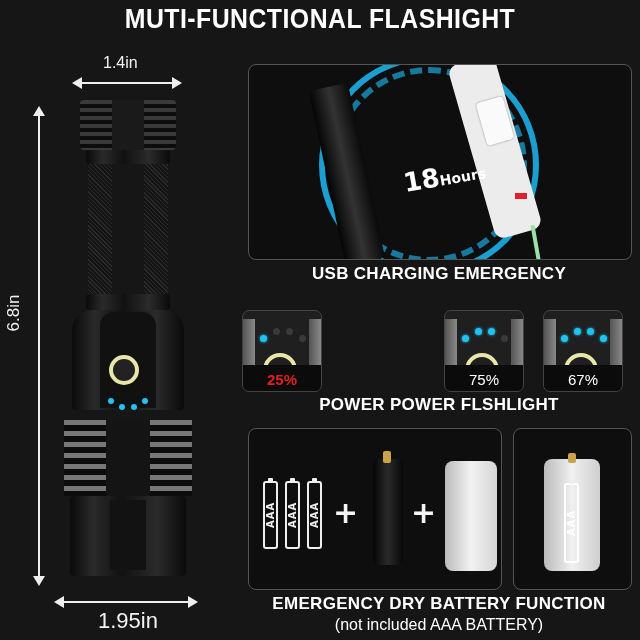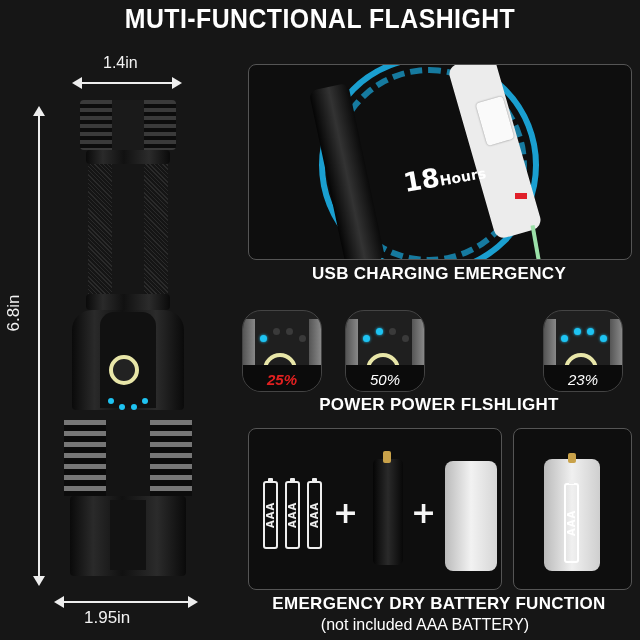--- a/index.html
+++ b/index.html
@@ -15,21 +15,21 @@
   .varrow:before,.varrow:after{content:"";position:absolute;left:-5px;width:0;height:0;border-left:6px solid transparent;border-right:6px solid transparent;}
   .varrow:before{top:-2px;border-bottom:10px solid #eee;}
   .varrow:after{bottom:-2px;border-top:10px solid #eee;}
   .vlabel{transform:rotate(-90deg);transform-origin:center;font-size:17px;}
   
   .fl-part{background:linear-gradient(90deg,#0a0a0a 0%,#2a2a2a 20%,#111 45%,#2b2b2b 75%,#0a0a0a 100%);border-radius:4px;}
   .ridge{background:repeating-linear-gradient(180deg,#3a3a3a 0 4px,#0c0c0c 4px 8px);}
   .knurl{background:repeating-linear-gradient(45deg,#2a2a2a 0 1px,#151515 1px 3px),repeating-linear-gradient(-45deg,#2a2a2a 0 1px,#151515 1px 3px);}
   .panel{border:1px solid #555;border-radius:8px;background:#0e0e0e;}
   .section-label{font-size:17px;font-weight:bold;text-align:center;letter-spacing:0.3px;font-family:"Liberation Sans","DejaVu Sans",sans-serif;}
-  .lvl{width:78px;height:80px;border:1px solid #444;border-radius:19px;background:#1f1f1f;overflow:hidden;font-style:italic;}
+  .lvl{width:78px;height:80px;border:1px solid #444;border-radius:7px;background:#1f1f1f;overflow:hidden;}
   .lvl .side{position:absolute;top:8px;bottom:26px;width:12px;background:linear-gradient(90deg,#555,#888);}
   .lvl .dot{position:absolute;width:7px;height:7px;border-radius:50%;background:#3a3a3a;}
   .lvl .dot.on{background:#1ec3f2;box-shadow:0 0 3px #1ec3f2;}
   .lvl .ring{position:absolute;left:20px;top:42px;width:34px;height:34px;border-radius:50%;border:4px solid #e8e6a8;box-sizing:border-box;}
   .lvl .base{position:absolute;left:0;right:0;bottom:0;height:26px;background:#0b0b0b;}
   .lvl .pct{position:absolute;left:0;right:0;bottom:3px;text-align:center;font-size:15px;font-family:"Liberation Sans",sans-serif;}
   .battery{width:15px;height:68px;border:2px solid #eee;border-radius:3px;box-sizing:border-box;}
   .battery:before{content:"";position:absolute;top:-5px;left:3px;width:5px;height:4px;background:#eee;border-radius:1px 1px 0 0;}
   .battery span{position:absolute;left:0;right:0;top:2px;bottom:2px;writing-mode:vertical-rl;transform:rotate(180deg);font-size:10px;font-weight:bold;text-align:center;color:#eee;letter-spacing:1px;}
   .plus{font-size:30px;font-weight:bold;color:#f5f5f5;}
@@ -39,21 +39,21 @@
 
 <div class="abs title">MUTI-FUNCTIONAL FLASHIGHT</div>
 
 <div class="abs dim" style="left:103px;top:54px;">1.4in</div>
 <div class="abs harrow" style="left:74px;top:82px;width:106px;"></div>
 
 <div class="abs varrow" style="left:38px;top:108px;height:476px;"></div>
 <div class="abs dim vlabel" style="left:-6px;top:303px;width:40px;text-align:center;">6.8in</div>
 
 <div class="abs harrow" style="left:56px;top:601px;width:140px;"></div>
-<div class="abs dim" style="left:84px;top:608px;font-size:17px;">1.95in</div>
+<div class="abs dim" style="left:98px;top:608px;font-size:22px;">1.95in</div>
 
 <div class="abs" style="left:60px;top:100px;width:140px;height:490px;">
   <div class="abs ridge" style="left:20px;top:0;width:96px;height:50px;border-radius:4px;"></div>
   <div class="abs" style="left:52px;top:0;width:32px;height:50px;background:#1a1a1a;"></div>
   <div class="abs fl-part" style="left:26px;top:50px;width:84px;height:14px;"></div>
   <div class="abs knurl" style="left:28px;top:64px;width:80px;height:130px;"></div>
   <div class="abs" style="left:52px;top:64px;width:32px;height:130px;background:#161616;"></div>
   <div class="abs fl-part" style="left:26px;top:194px;width:84px;height:16px;"></div>
   <div class="abs fl-part" style="left:12px;top:210px;width:112px;height:100px;border-radius:20px 20px 4px 4px;"></div>
   <div class="abs" style="left:40px;top:212px;width:56px;height:96px;background:#111;border-radius:14px 14px 0 0;"></div>
@@ -87,41 +87,41 @@
     <div class="side" style="left:0;"></div>
       <div class="side" style="right:0;"></div>
     <div class="dot on" style="left:17px;top:24px;"></div>
       <div class="dot" style="left:30px;top:17px;"></div>
       <div class="dot" style="left:43px;top:17px;"></div>
       <div class="dot" style="left:56px;top:24px;"></div>
     <div class="ring"></div>
       <div class="base"></div>
     <div class="pct" style="color:#e02020;font-weight:bold;">25%</div>
   </div>
-  <div class="abs lvl" style="left:103px;top:0;">
+  <div class="abs lvl" style="left:202px;top:0;">
     <div class="side" style="left:0;"></div>
       <div class="side" style="right:0;"></div>
     <div class="dot on" style="left:17px;top:24px;"></div>
       <div class="dot on" style="left:30px;top:17px;"></div>
-      <div class="dot" style="left:43px;top:17px;"></div>
+      <div class="dot on" style="left:43px;top:17px;"></div>
       <div class="dot" style="left:56px;top:24px;"></div>
     <div class="ring"></div>
       <div class="base"></div>
-    <div class="pct">50%</div>
+    <div class="pct">75%</div>
   </div>
   <div class="abs lvl" style="left:301px;top:0;">
     <div class="side" style="left:0;"></div>
       <div class="side" style="right:0;"></div>
     <div class="dot on" style="left:17px;top:24px;"></div>
       <div class="dot on" style="left:30px;top:17px;"></div>
       <div class="dot on" style="left:43px;top:17px;"></div>
       <div class="dot on" style="left:56px;top:24px;"></div>
     <div class="ring"></div>
       <div class="base"></div>
-    <div class="pct">23%</div>
+    <div class="pct">67%</div>
   </div>
 </div>
 <div class="abs section-label" style="left:248px;top:395px;width:382px;">POWER POWER FLSHLIGHT</div>
 
 <div class="abs panel" style="left:248px;top:428px;width:252px;height:160px;">
   <div class="abs battery" style="left:14px;top:52px;">
       <span>AAA</span>
     </div>
   <div class="abs battery" style="left:36px;top:52px;">
       <span>AAA</span>
@@ -136,13 +136,13 @@
   <div class="abs" style="left:196px;top:32px;width:52px;height:110px;background:linear-gradient(90deg,#bbb,#f2f2f2,#d6d6d6);border-radius:8px;"></div>
 </div>
 <div class="abs panel" style="left:513px;top:428px;width:117px;height:160px;">
   <div class="abs" style="left:30px;top:30px;width:56px;height:112px;background:linear-gradient(90deg,#bbb,#f0f0f0,#cfcfcf);border-radius:8px;"></div>
   <div class="abs" style="left:54px;top:24px;width:8px;height:10px;background:#c9a24a;border-radius:2px;"></div>
   <div class="abs battery" style="left:50px;top:54px;height:80px;border-color:#fff;">
       <span style="color:#fff;">AAA</span>
     </div>
 </div>
 <div class="abs section-label" style="left:248px;top:594px;width:382px;">EMERGENCY DRY BATTERY FUNCTION</div>
-<div class="abs" style="left:234px;top:616px;width:382px;text-align:center;font-size:16px;font-family:'Liberation Sans',sans-serif;">(not included AAA BATTERY)</div>
+<div class="abs" style="left:248px;top:616px;width:382px;text-align:center;font-size:16px;font-family:'Liberation Sans',sans-serif;">(not included AAA BATTERY)</div>
 
 </body></html>

